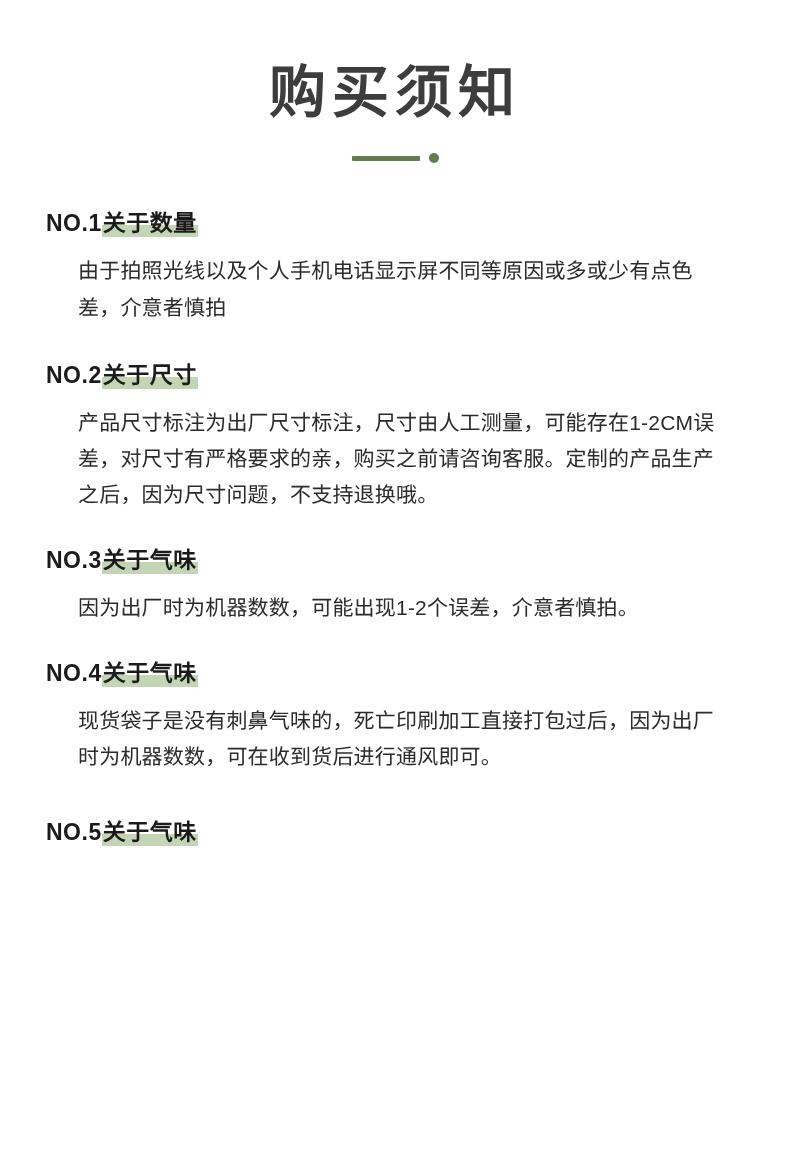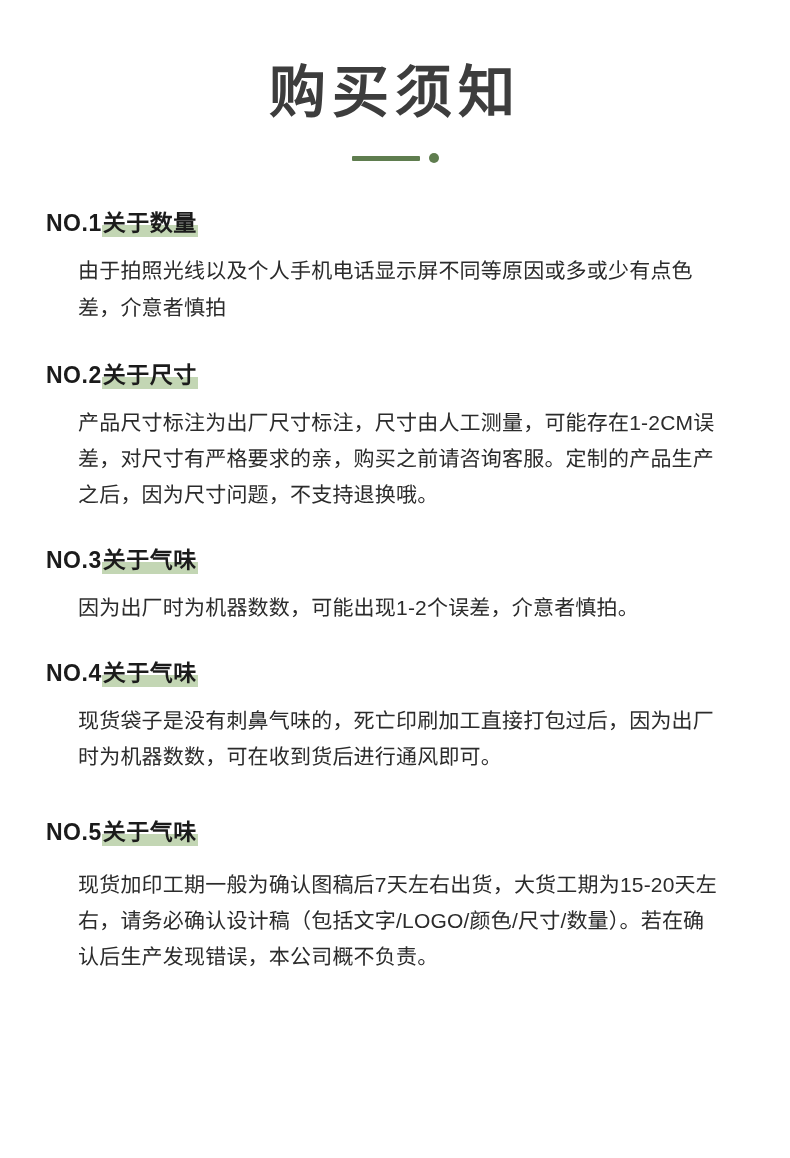--- a/index.html
+++ b/index.html
@@ -141,19 +141,16 @@
 
     <div class="section s4">
       <div class="sec-heading"><span class="no">NO.4</span><span class="hl">关于气味</span></div>
       <div class="sec-body">
         <p>现货袋子是没有刺鼻气味的，死亡印刷加工直接打包过后，因为出厂时为机器数数，可在收到货后进行通风即可。</p>
       </div>
     </div>
 
     <div class="section s5">
       <div class="sec-heading"><span class="no">NO.5</span><span class="hl">关于气味</span></div>
-      <div class="sec-body">
-        <p>现货加印工期一般为确认图稿后7天左右出货，大货工期为15-20天左右，请务必确认设计稿（包括文字/LOGO/颜色/尺寸/数量）。若在确认后生产发现错误，本公司概不负责。</p>
-      </div>
     </div>
 
   </div>
 </div>
 
 </body></html>

